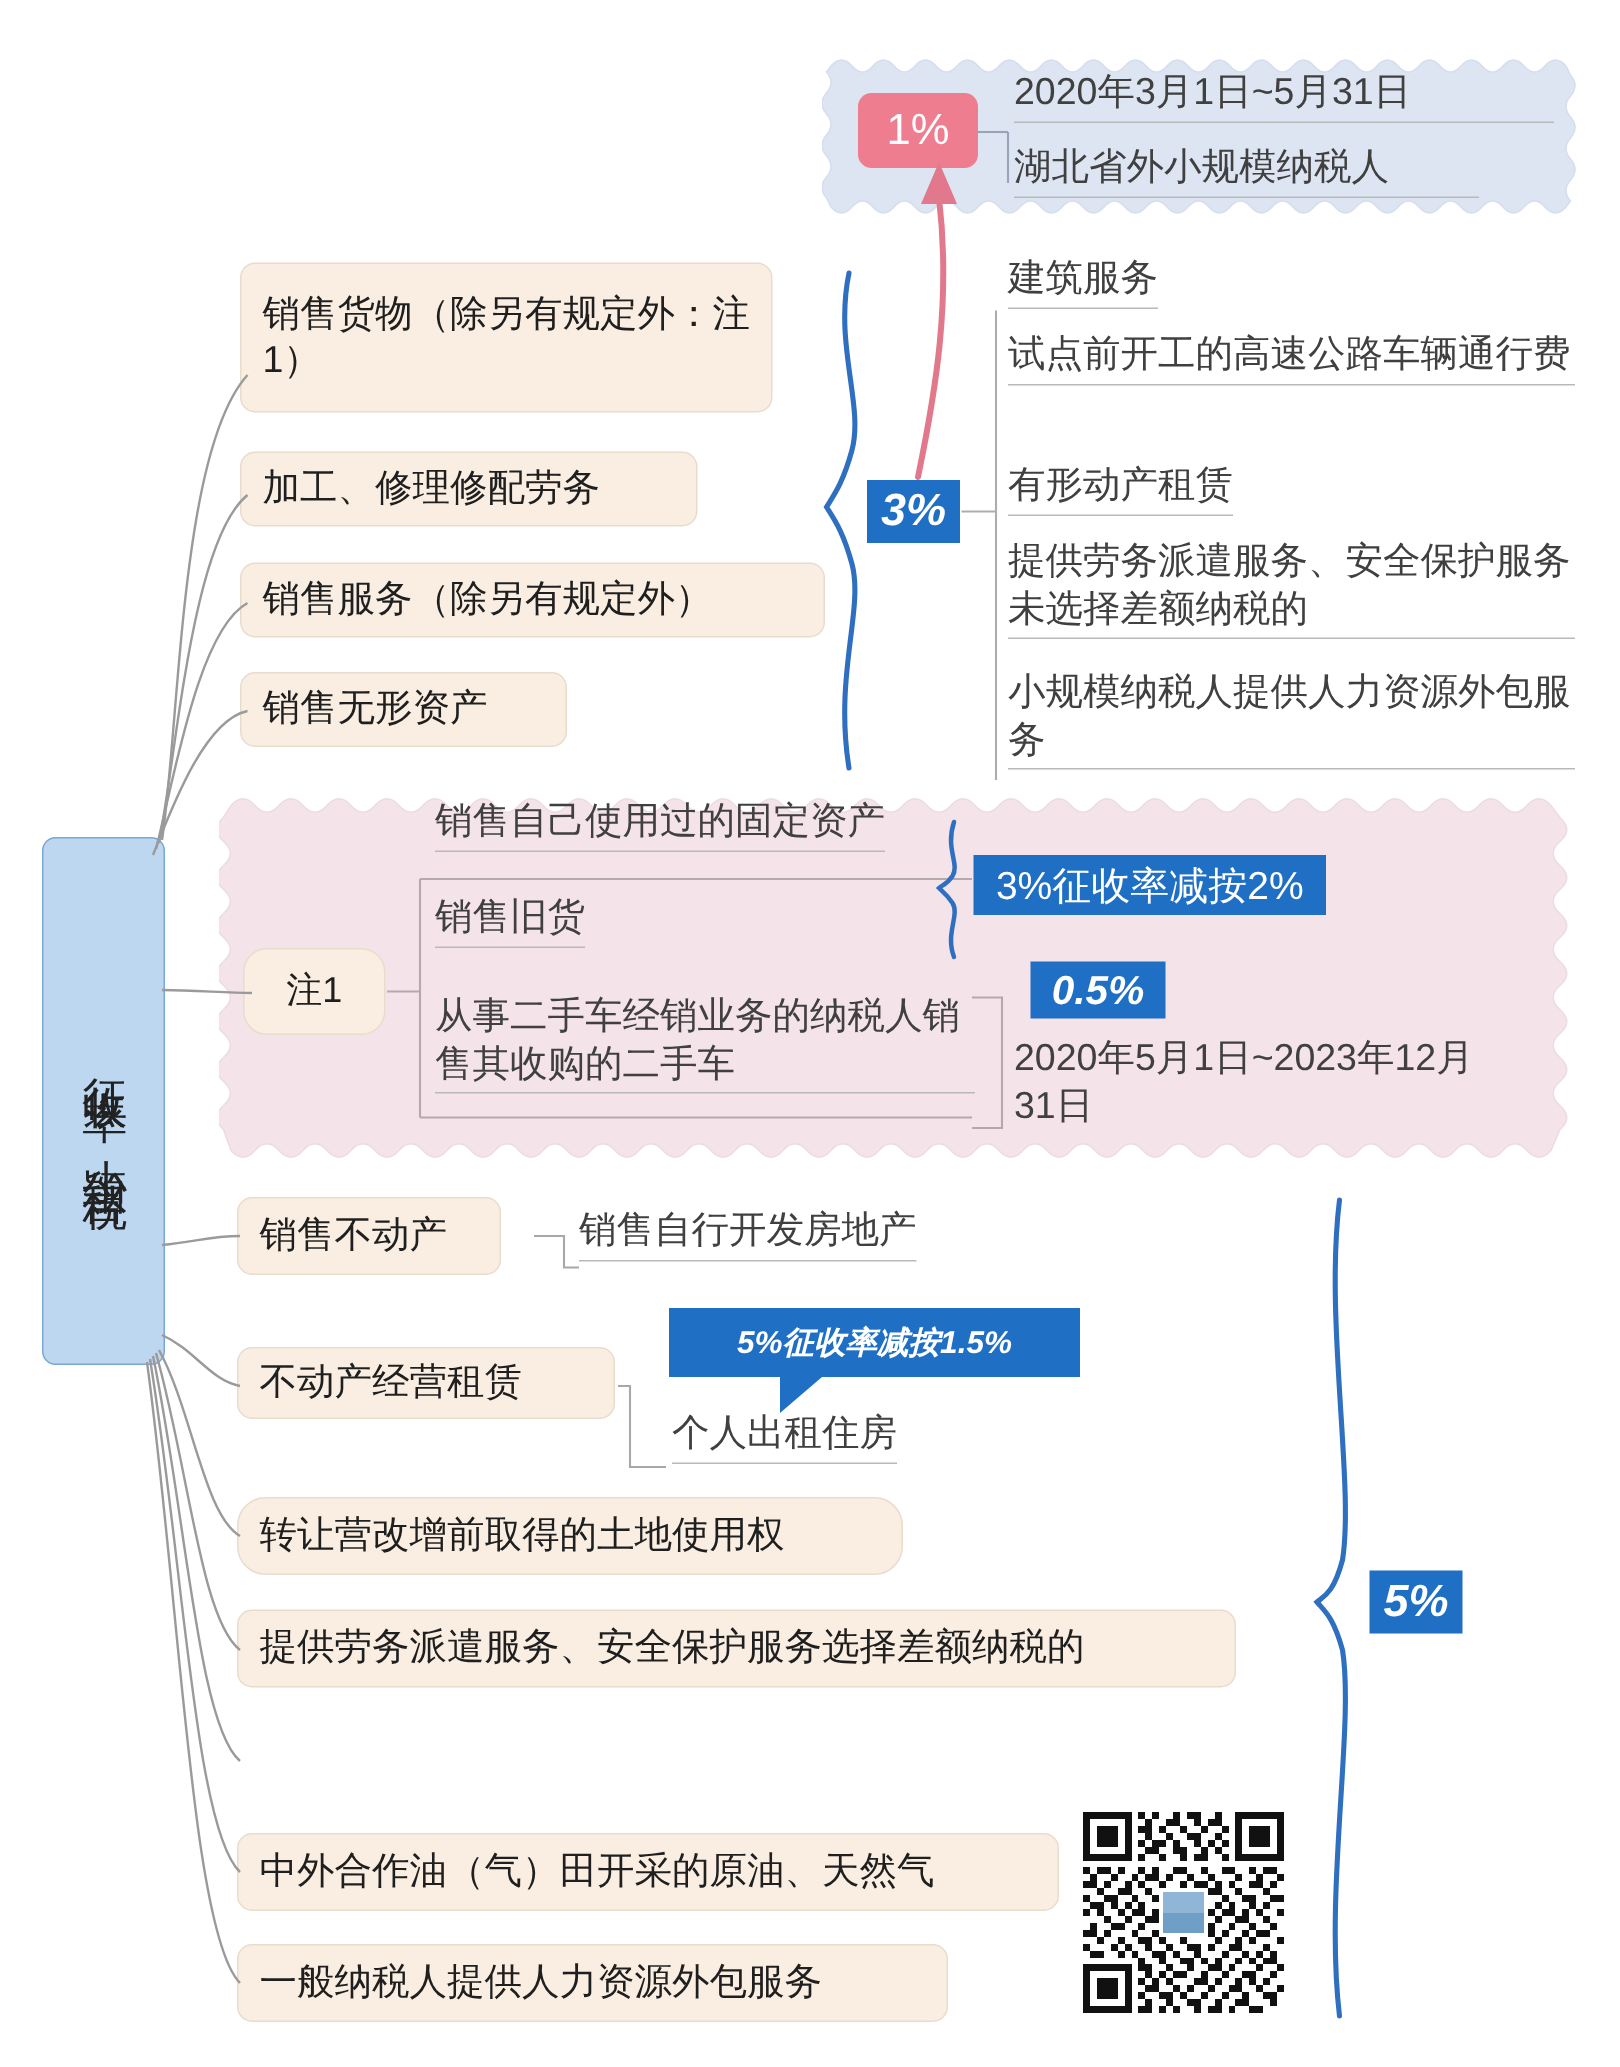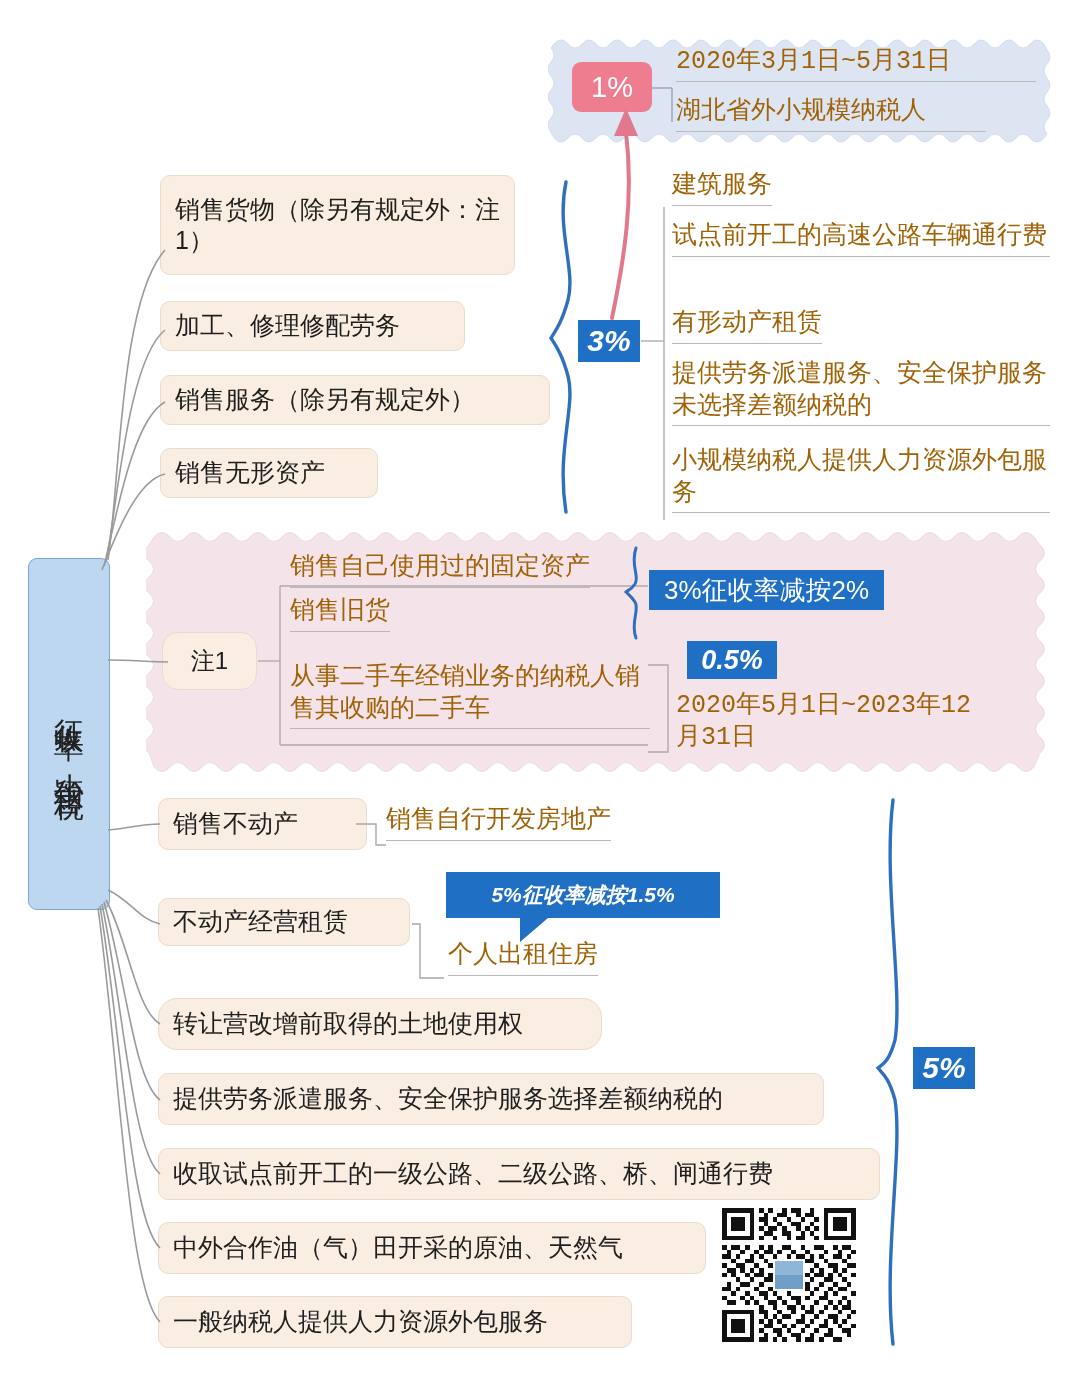--- a/index.html
+++ b/index.html
@@ -22,21 +22,21 @@
     display:flex;align-items:center;box-sizing:border-box;padding:16px 14px;
     font-size:25px;color:#1f1f1f;line-height:1.25;
   }
   .peach.small{font-size:24px;}
 
   
   .wavy{position:absolute;}
   .wavy svg{position:absolute;left:0;top:0;}
 
   
-  .uitem{position:absolute;font-size:25px;color:#a16207;line-height:1.26;white-space:nowrap;font-family:Liberation Mono, monospace;}
+  .uitem{position:absolute;font-size:25px;color:#404040;line-height:1.26;white-space:nowrap;}
   .uitem .ul{display:block;border-bottom:1px solid #b9b9b9;padding-bottom:3px;}
   .uitem.wrap{white-space:normal;}
 
   
   .badge{position:absolute;display:flex;align-items:center;justify-content:center;
     color:#fff;box-sizing:border-box;}
   .b-blue{background:#1f6fc4;}
   .b-pink{background:#ee7d90;border-radius:9px;}
   .ital{font-style:italic;font-weight:bold;}
 
@@ -105,61 +105,58 @@
                L894,18 Q903,26 894,34 Q885,42 894,50 Q903,58 894,66 Q885,74 894,82 Q903,90 894,98 Q885,106 894,114 Q903,122 894,130 Q885,138 894,146 Q903,154 894,162 Q885,170 894,178 Q903,186 894,194 Q885,202 894,210 Q903,218 894,226 L888,240
                Q880,249 872,240 Q864,231 856,240 Q848,249 840,240 Q832,231 824,240 Q816,249 808,240 Q800,231 792,240 Q784,249 776,240 Q768,231 760,240 Q752,249 744,240 Q736,231 728,240 Q720,249 712,240 Q704,231 696,240 Q688,249 680,240 Q672,231 664,240 Q656,249 648,240 Q640,231 632,240 Q624,249 616,240 Q608,231 600,240 Q592,249 584,240 Q576,231 568,240 Q560,249 552,240 Q544,231 536,240 Q528,249 520,240 Q512,231 504,240 Q496,249 488,240 Q480,231 472,240 Q464,249 456,240 Q448,231 440,240 Q432,249 424,240 Q416,231 408,240 Q400,249 392,240 Q384,231 376,240 Q368,249 360,240 Q352,231 344,240 Q336,249 328,240 Q320,231 312,240 Q304,249 296,240 Q288,231 280,240 Q272,249 264,240 Q256,231 248,240 Q240,249 232,240 Q224,231 216,240 Q208,249 200,240 Q192,231 184,240 Q176,249 168,240 Q160,231 152,240 Q144,249 136,240 Q128,231 120,240 Q112,249 104,240 Q96,231 88,240 Q80,249 72,240 Q64,231 56,240 Q48,249 40,240 Q32,231 24,240 Q16,249 8,240
                L3,226 Q-6,218 3,210 Q12,202 3,194 Q-6,186 3,178 Q12,170 3,162 Q-6,154 3,146 Q12,138 3,130 Q-6,122 3,114 Q12,106 3,98 Q-6,90 3,82 Q12,74 3,66 Q-6,58 3,50 Q12,42 3,34 Q-6,26 3,18 Z" fill="#f4e3e9" stroke="#eddbe3" stroke-width="1"></path>
     </svg>
   </div>
 
   <div class="peach small" style="left:162px;top:632px;width:95px;height:58px;justify-content:center;border-radius:16px;">
     <span>注1</span>
   </div>
 
-  <div class="uitem" style="left:290px;top:552px;">
+  <div class="uitem" style="left:290px;top:532px;">
     <span class="ul">销售自己使用过的固定资产</span>
   </div>
   <div class="uitem" style="left:290px;top:596px;">
     <span class="ul">销售旧货</span>
   </div>
   <div class="uitem wrap" style="left:290px;top:662px;width:360px;">
     <span class="ul">从事二手车经销业务的纳税人销售其收购的二手车</span>
   </div>
 
   <div class="badge b-blue" style="left:649px;top:570px;width:235px;height:40px;font-size:26px;">3%征收率减按2%</div>
 
   <div class="badge b-blue ital" style="left:687px;top:641px;width:90px;height:38px;font-size:27px;">0.5%</div>
 
   <div class="uitem wrap" style="left:676px;top:690px;width:320px;">
     <span>2020年5月1日~2023年12月31日</span>
   </div>
 
-  <div class="peach" style="left:158px;top:798px;width:209px;height:52px;align-items:center;">
+  <div class="peach" style="left:158px;top:798px;width:176px;height:52px;align-items:center;">
     <span>销售不动产</span>
   </div>
   <div class="uitem" style="left:386px;top:805px;">
     <span class="ul">销售自行开发房地产</span>
   </div>
 
   <div class="peach" style="left:158px;top:898px;width:252px;height:48px;">
     <span>不动产经营租赁</span>
   </div>
   <div class="badge b-blue ital" style="left:446px;top:872px;width:274px;height:46px;font-size:21px;">5%征收率减按1.5%</div>
   <div class="uitem" style="left:448px;top:940px;">
     <span class="ul">个人出租住房</span>
   </div>
 
   <div class="peach" style="left:158px;top:998px;width:444px;height:52px;border-radius:19px;">
     <span>转让营改增前取得的土地使用权</span>
   </div>
   <div class="peach" style="left:158px;top:1073px;width:666px;height:52px;">
     <span>提供劳务派遣服务、安全保护服务选择差额纳税的</span>
-  </div>
-  <div class="peach" style="left:158px;top:1148px;width:722px;height:52px;">
-    <span>收取试点前开工的一级公路、二级公路、桥、闸通行费</span>
   </div>
   <div class="peach" style="left:158px;top:1222px;width:548px;height:52px;">
     <span>中外合作油（气）田开采的原油、天然气</span>
   </div>
   <div class="peach" style="left:158px;top:1296px;width:474px;height:52px;">
     <span>一般纳税人提供人力资源外包服务</span>
   </div>
 
   <div class="badge b-blue ital" style="left:913px;top:1047px;width:62px;height:42px;font-size:30px;">5%</div>
 

